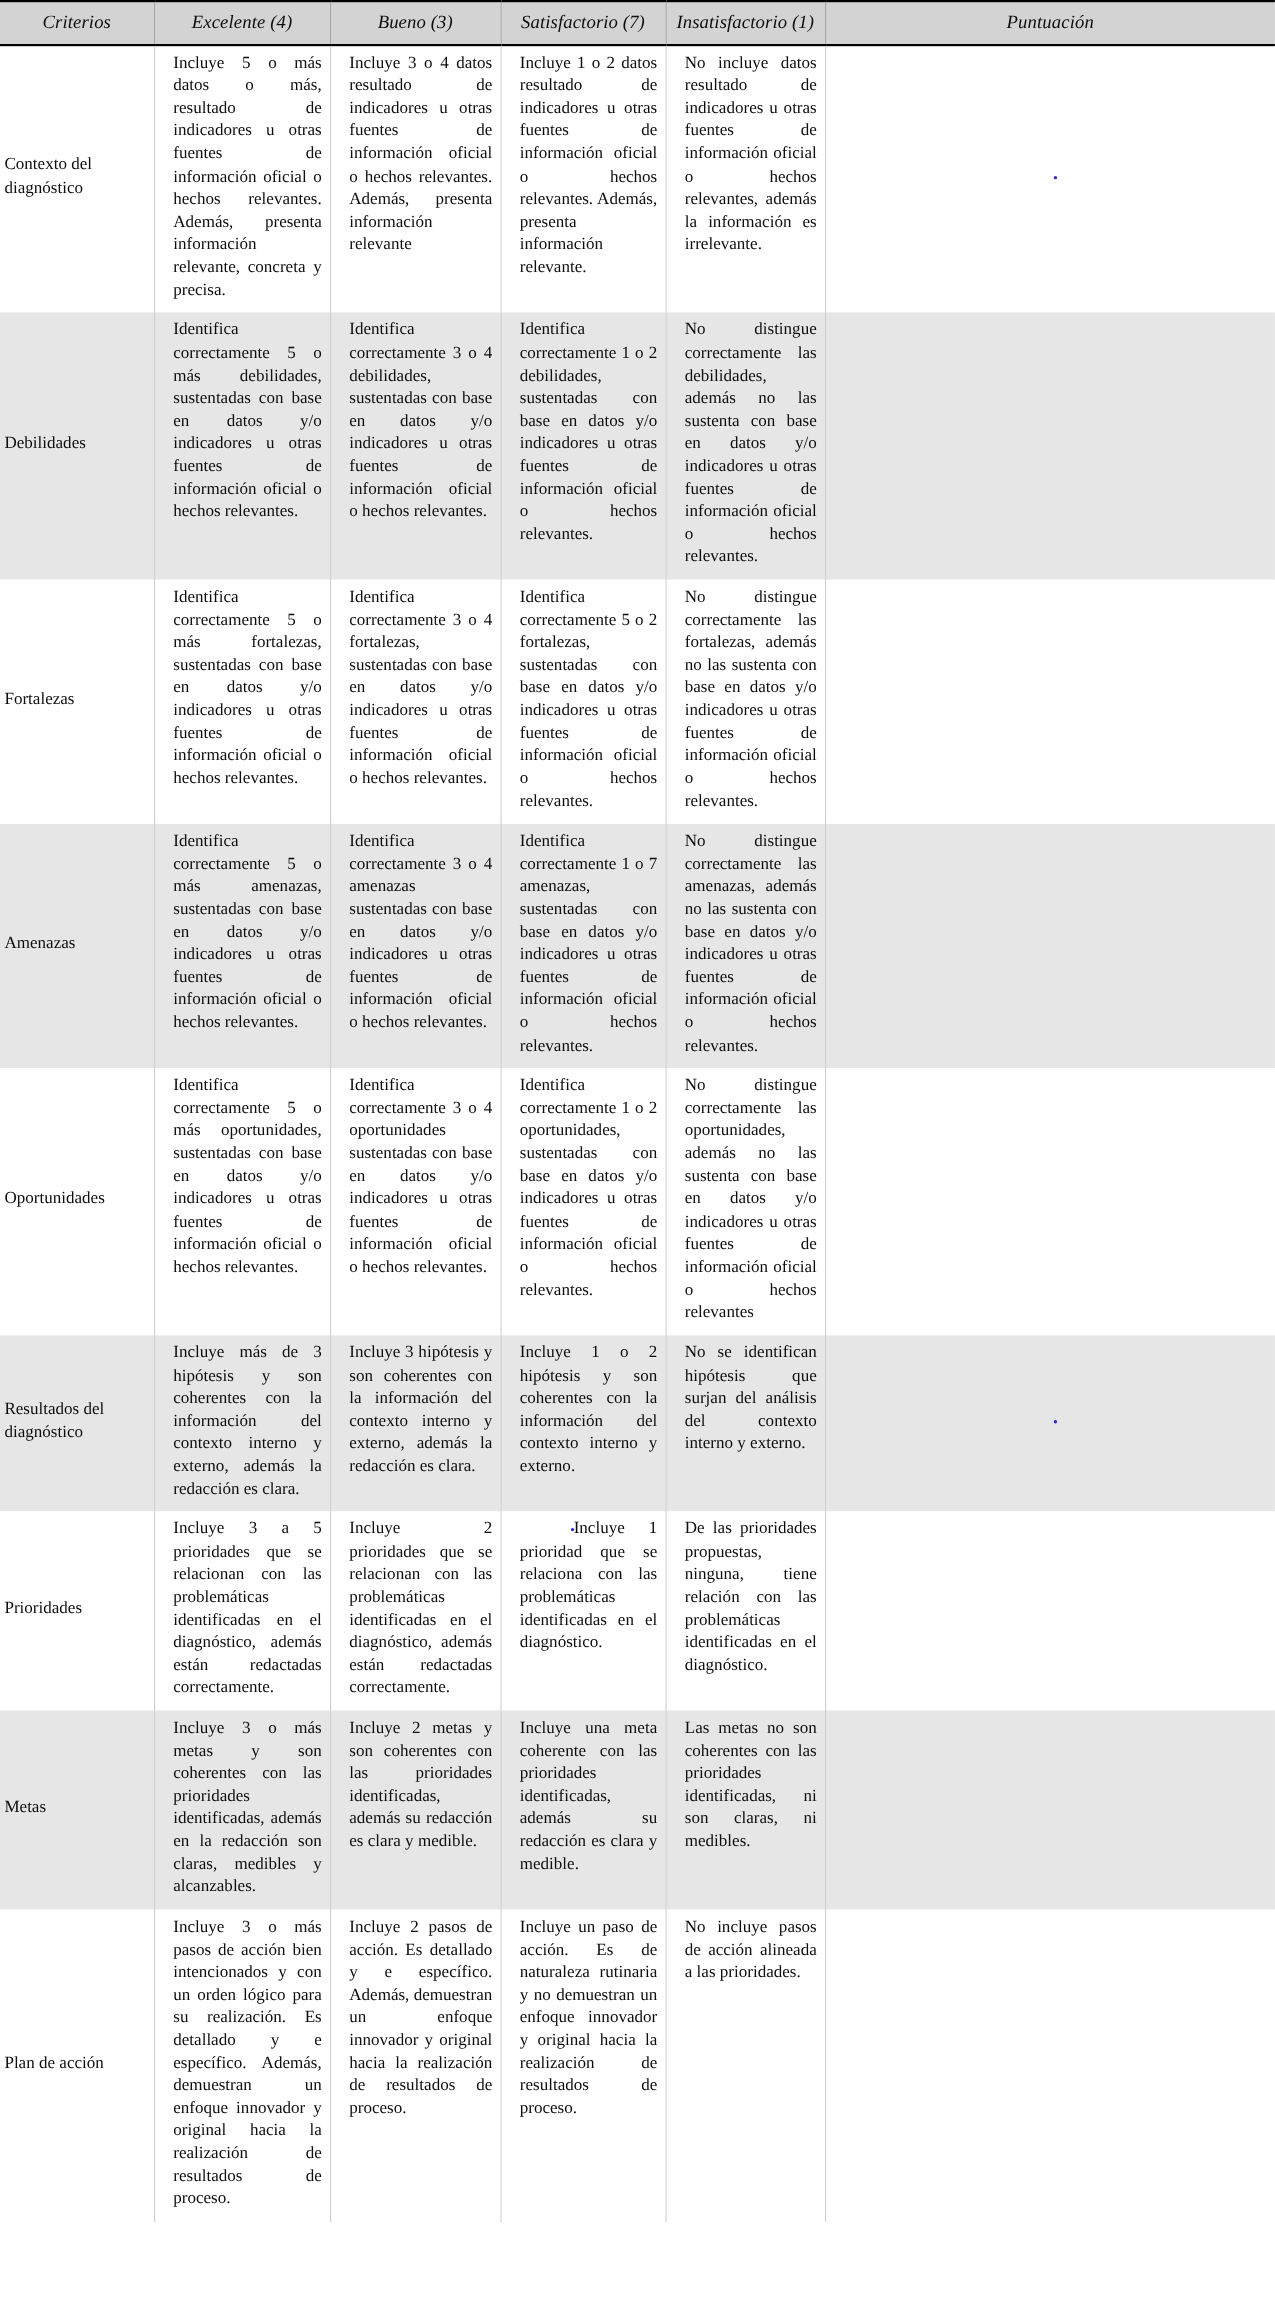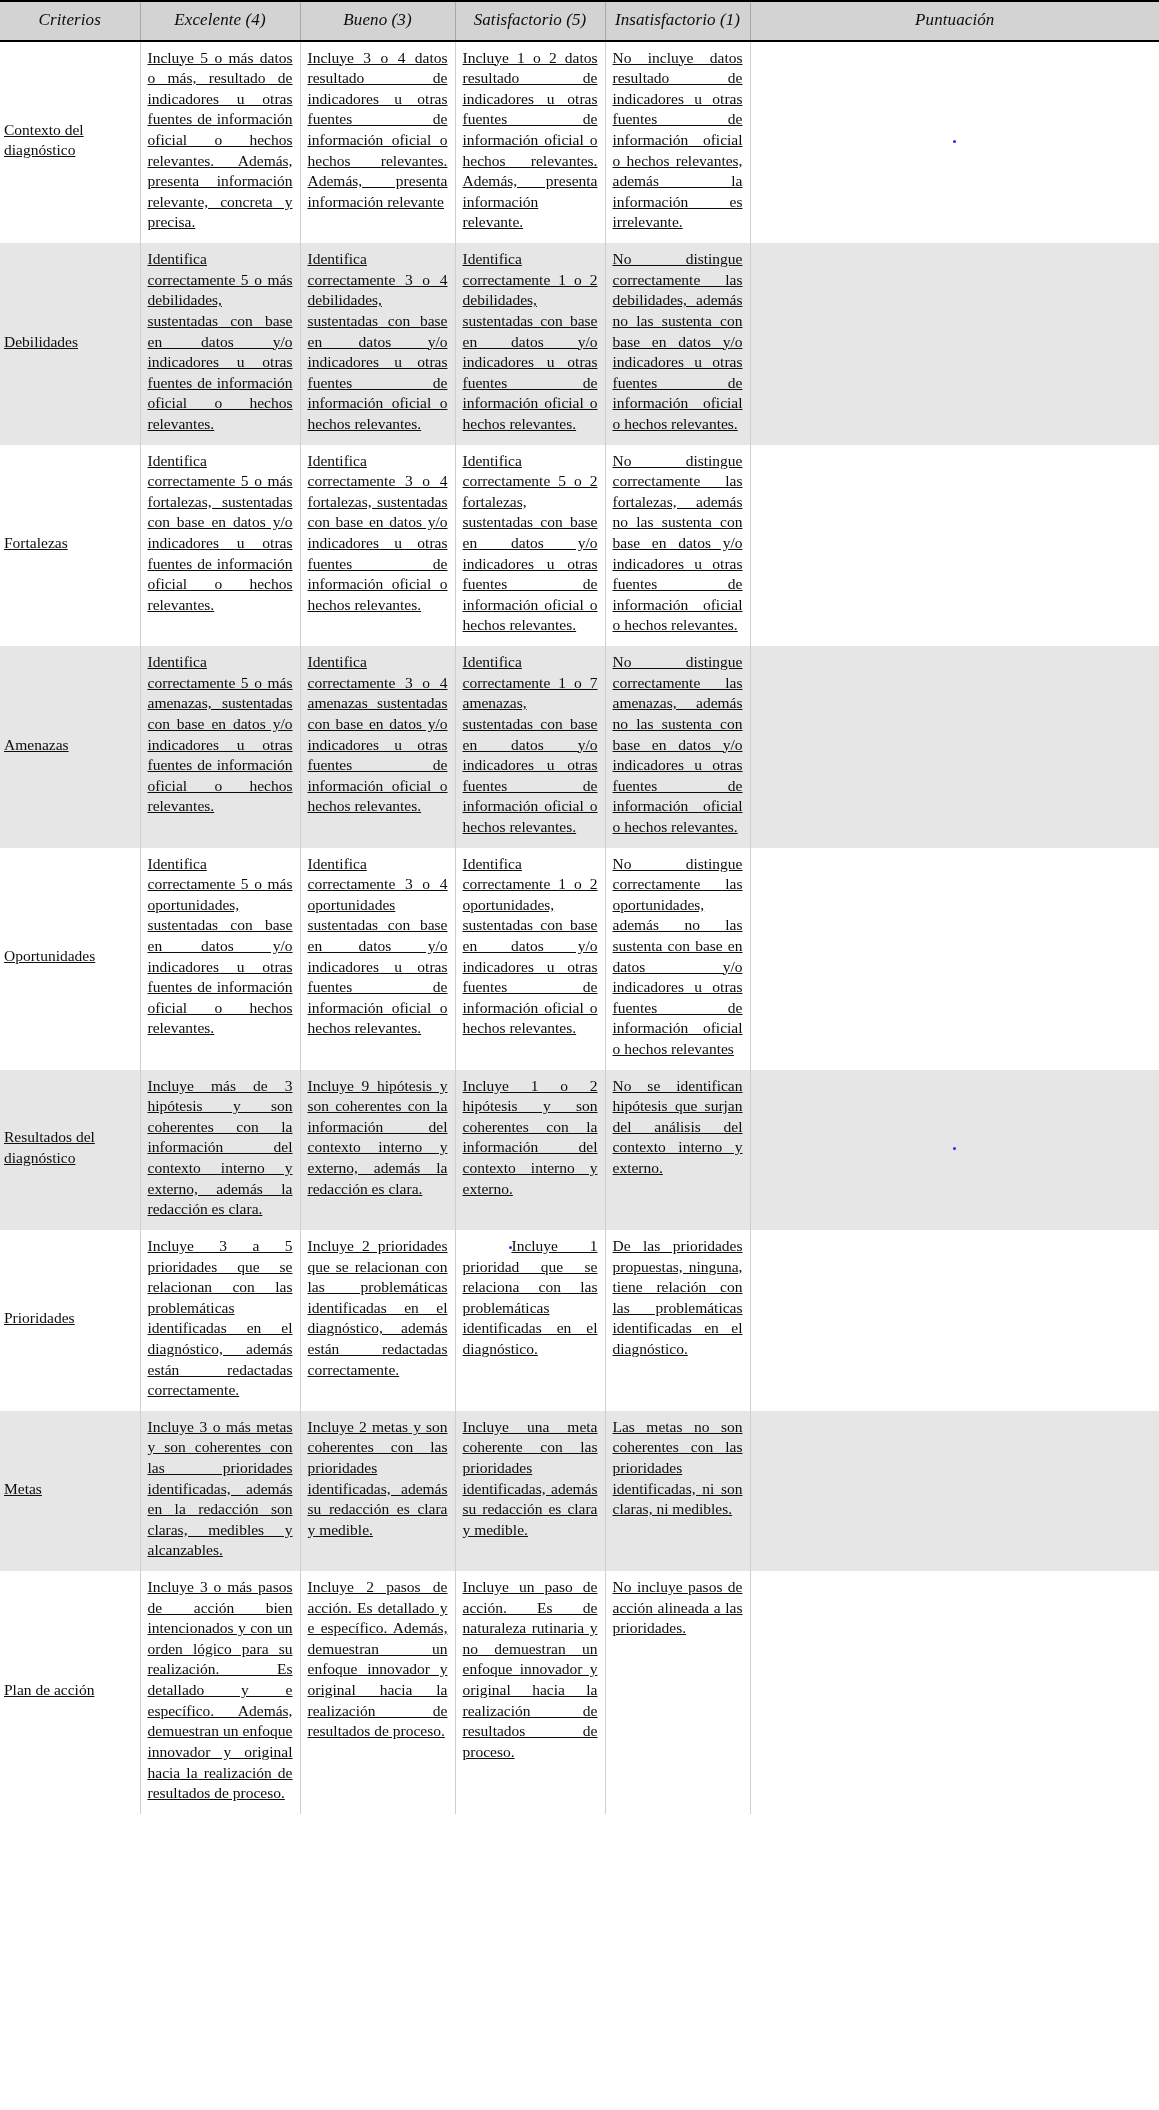--- a/index.html
+++ b/index.html
@@ -45,25 +45,24 @@
     border-left: 1px solid #a8a8a8;
     border-top: 2px solid #000000;
     border-bottom: 2px solid #000000;
     letter-spacing: 0.1px;
   }
   thead th.first-col { border-left: none; }
   thead th.last-col  { border-right: none; }
 
   tbody td {
     vertical-align: top;
-    padding: 6px 7px 10px 7px;
+    padding: 6px 7px 10px 17px;
     border-left: 1px solid #cfcfcf;
     hyphens: none;
     word-spacing: normal;
-    text-decoration: underline;
   }
   tbody td.cell-criterio {
     vertical-align: middle;
     border-left: none;
     padding-left: 4px;
     padding-right: 4px;
   }
   tbody td.cell-level {
     text-align: justify;
     text-justify: inter-word;
@@ -106,21 +105,21 @@
       <col class="c-bueno">
       <col class="c-satisfactorio">
       <col class="c-insatisfactorio">
       <col class="c-puntuacion">
     </colgroup>
     <thead>
       <tr class="header-row">
         <th class="first-col">Criterios</th>
         <th>Excelente (4)</th>
         <th>Bueno (3)</th>
-        <th>Satisfactorio (5)</th>
+        <th>Satisfactorio (7)</th>
         <th>Insatisfactorio (1)</th>
         <th class="last-col">Puntuación</th>
       </tr>
     </thead>
     <tbody id="rubric-body">
         <tr class="plain">
           <td class="cell-criterio">Contexto del diagnóstico</td>
           <td class="cell-level">Incluye 5 o más datos o más, resultado de indicadores u otras fuentes de información oficial o hechos relevantes. Además, presenta información relevante, concreta y precisa.</td>
           <td class="cell-level">Incluye 3 o 4 datos resultado de indicadores u otras fuentes de información oficial o hechos relevantes. Además, presenta información relevante</td>
           <td class="cell-level">Incluye 1 o 2 datos resultado de indicadores u otras fuentes de información oficial o hechos relevantes. Además, presenta información relevante.</td>
@@ -155,21 +154,21 @@
           <td class="cell-criterio">Oportunidades</td>
           <td class="cell-level">Identifica correctamente 5 o más oportunidades, sustentadas con base en datos y/o indicadores u otras fuentes de información oficial o hechos relevantes.</td>
           <td class="cell-level">Identifica correctamente 3 o 4 oportunidades sustentadas con base en datos y/o indicadores u otras fuentes de información oficial o hechos relevantes.</td>
           <td class="cell-level">Identifica correctamente 1 o 2 oportunidades, sustentadas con base en datos y/o indicadores u otras fuentes de información oficial o hechos relevantes.</td>
           <td class="cell-level">No distingue correctamente las oportunidades, además no las sustenta con base en datos y/o indicadores u otras fuentes de información oficial o hechos relevantes</td>
           <td class="cell-score"><span></span></td>
         </tr>
         <tr class="shaded">
           <td class="cell-criterio">Resultados del diagnóstico</td>
           <td class="cell-level">Incluye más de 3 hipótesis y son coherentes con la información del contexto interno y externo, además la redacción es clara.</td>
-          <td class="cell-level">Incluye 9 hipótesis y son coherentes con la información del contexto interno y externo, además la redacción es clara.</td>
+          <td class="cell-level">Incluye 3 hipótesis y son coherentes con la información del contexto interno y externo, además la redacción es clara.</td>
           <td class="cell-level">Incluye 1 o 2 hipótesis y son coherentes con la información del contexto interno y externo.</td>
           <td class="cell-level">No se identifican hipótesis que surjan del análisis del contexto interno y externo.</td>
           <td class="cell-score"><span class="score-dot"></span><span></span></td>
         </tr>
         <tr class="plain">
           <td class="cell-criterio">Prioridades</td>
           <td class="cell-level">Incluye 3 a 5 prioridades que se relacionan con las problemáticas identificadas en el diagnóstico, además están redactadas correctamente.</td>
           <td class="cell-level">Incluye 2 prioridades que se relacionan con las problemáticas identificadas en el diagnóstico, además están redactadas correctamente.</td>
           <td class="cell-level"><span class="score-dot" style="margin-left: 46px;"></span>Incluye 1 prioridad que se relaciona con las problemáticas identificadas en el diagnóstico.</td>
           <td class="cell-level">De las prioridades propuestas, ninguna, tiene relación con las problemáticas identificadas en el diagnóstico.</td>

